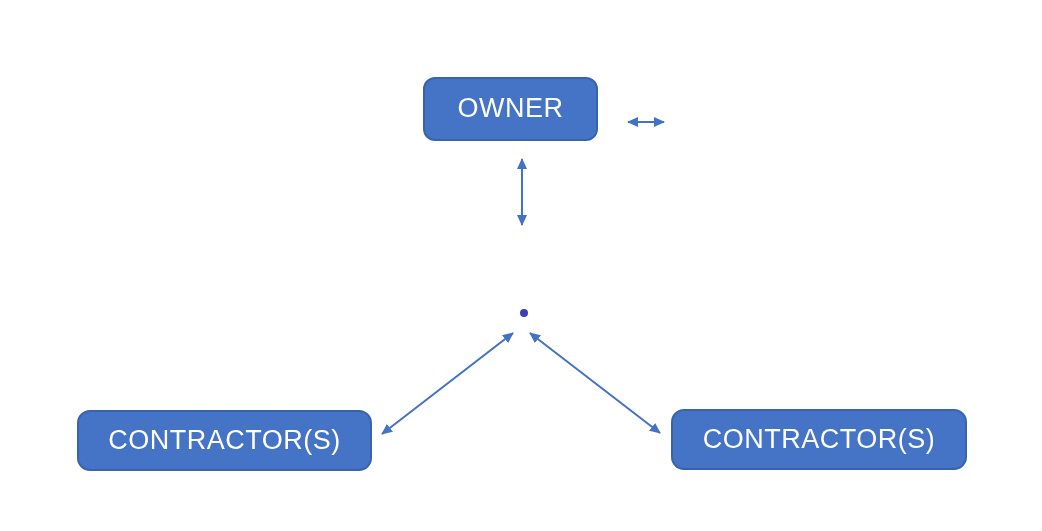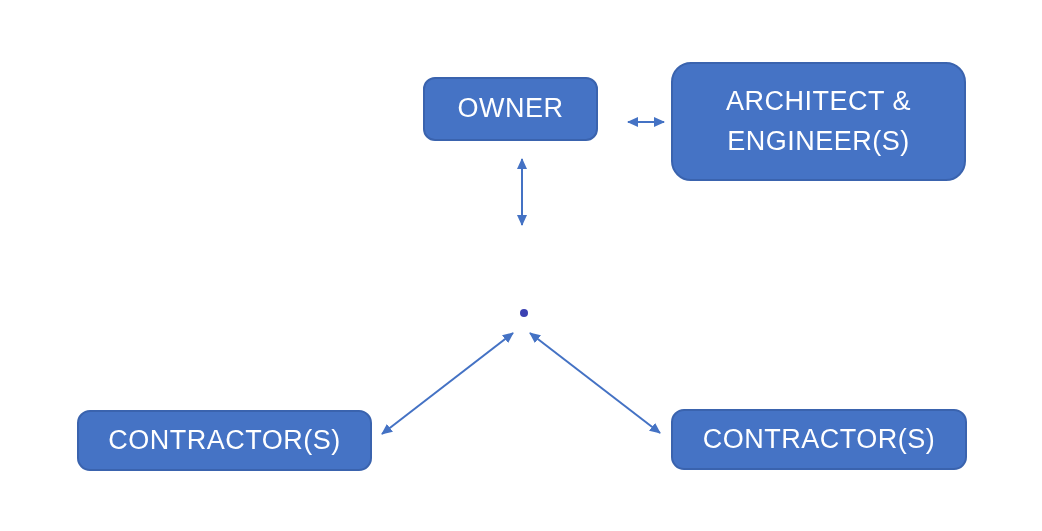--- a/index.html
+++ b/index.html
@@ -93,24 +93,20 @@
 
     <line class="connector" x1="530" y1="333" x2="660" y2="433" marker-start="url(#arrow)" marker-end="url(#arrow)"></line>
 
     <circle class="stray-dot" cx="524" cy="313" r="4"></circle>
   </svg>
 
   <div class="node node-owner">
     <span>OWNER</span>
   </div>
 
-  <div class="node node-architect">
-    <span>ARCHITECT &amp;
-ENGINEER(S)</span>
-  </div>
 
 
   <div class="node node-contractor-left">
     <span>CONTRACTOR(S)</span>
   </div>
 
   <div class="node node-contractor-right">
     <span>CONTRACTOR(S)</span>
   </div>
 

